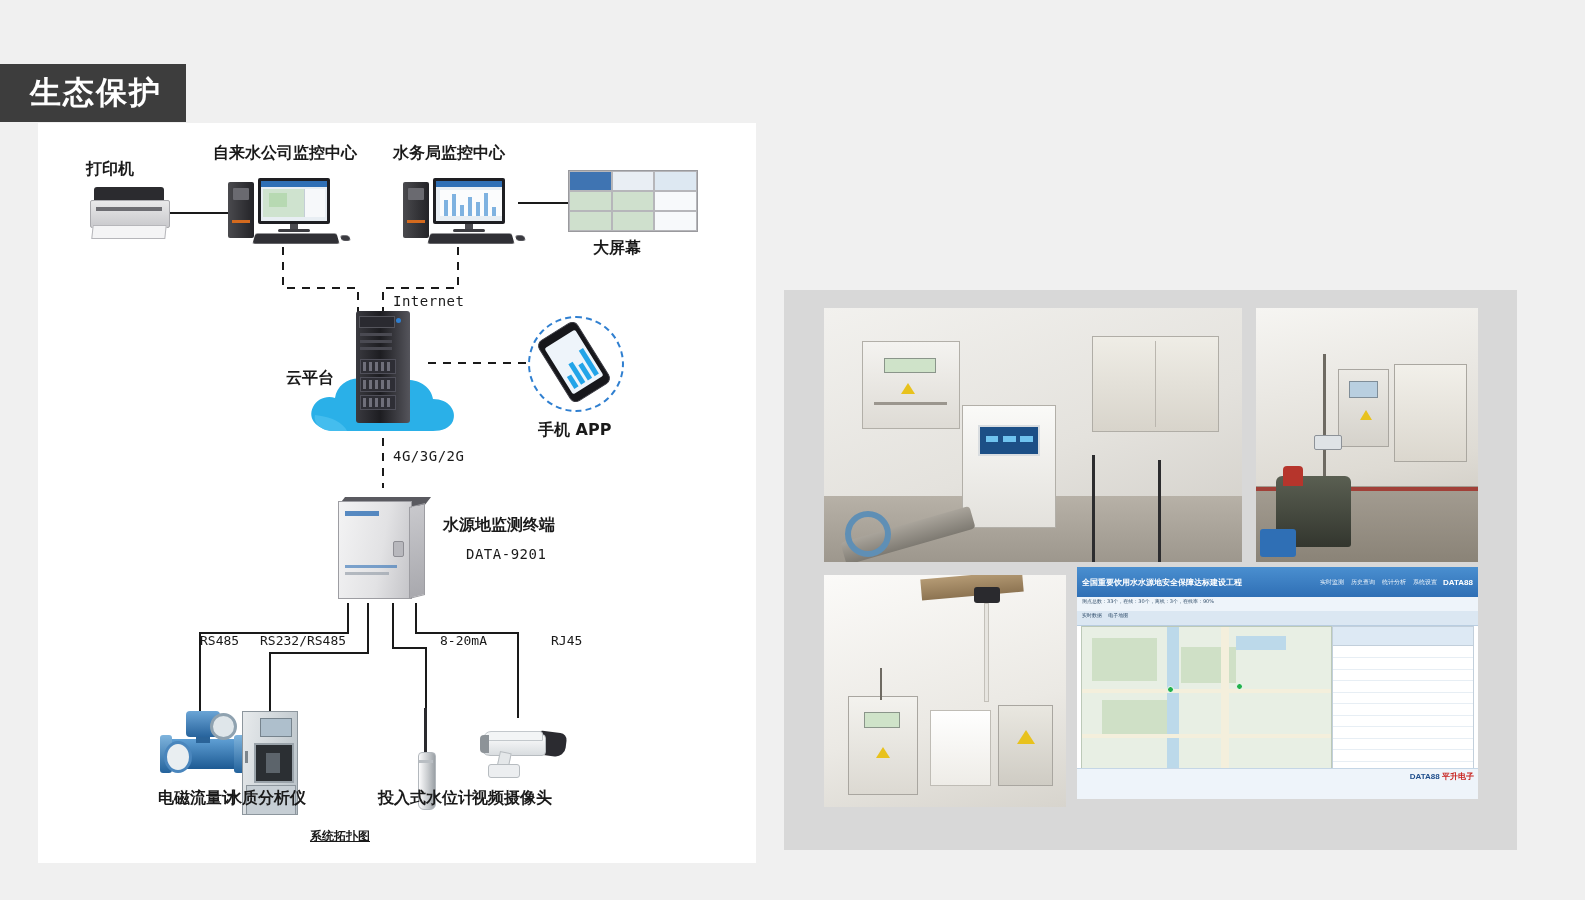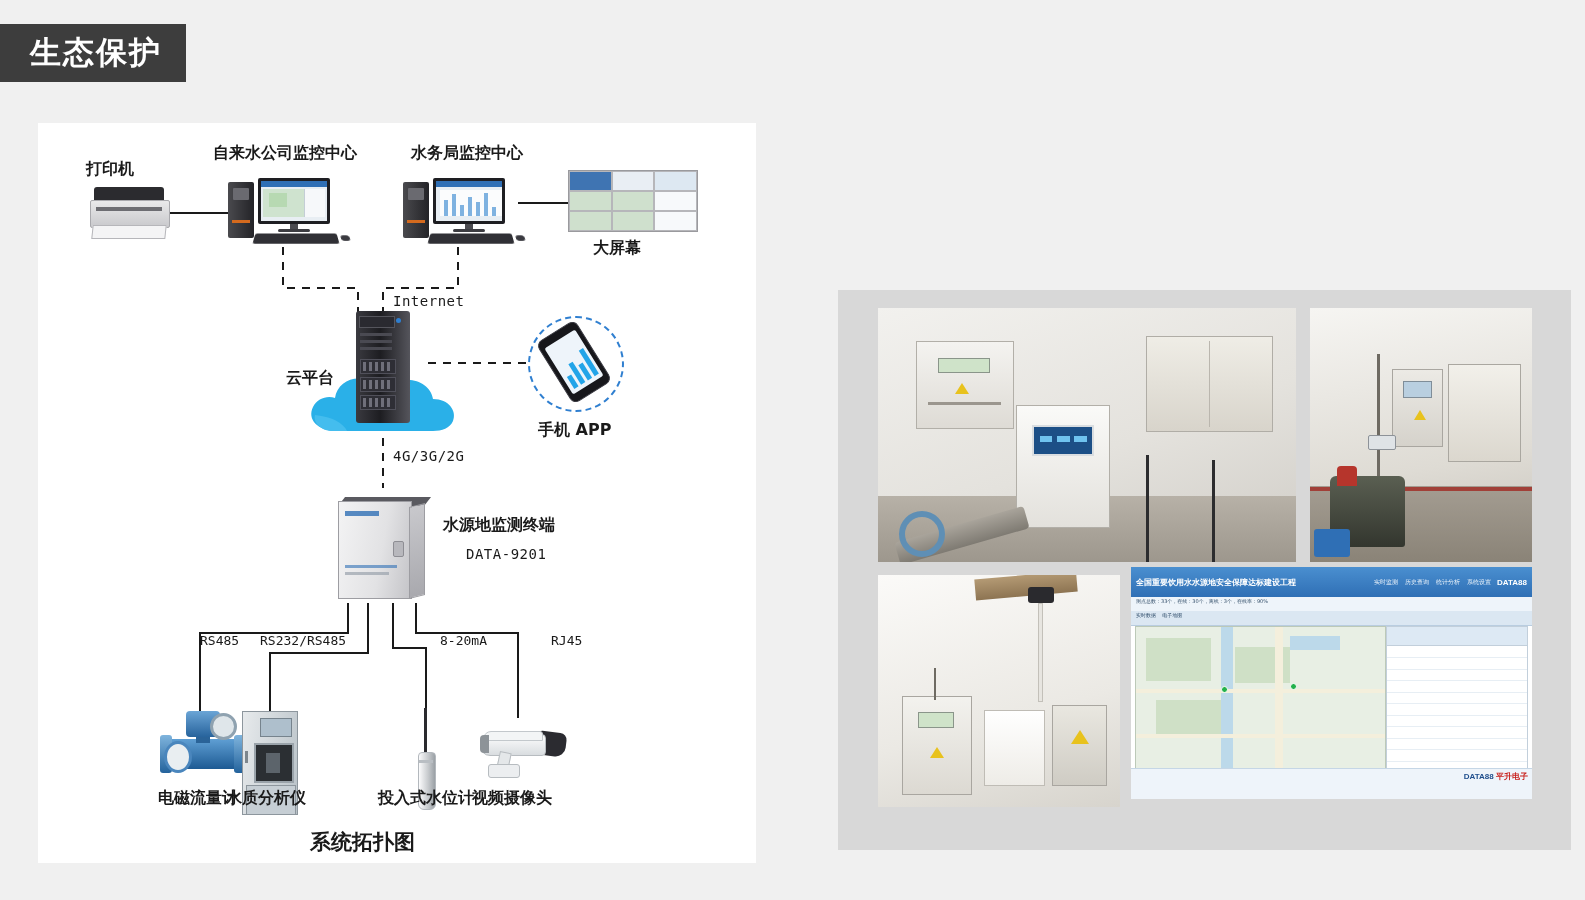--- a/index.html
+++ b/index.html
@@ -10,21 +10,21 @@
     font-family:"Liberation Sans","DejaVu Sans",sans-serif;
     overflow:hidden;position:relative;
   }
   .page{position:absolute;inset:0;}
 
   
   .hdr{position:absolute;left:0;top:24px;display:flex;align-items:stretch;}
   .hdr-tag{
     background:#3d3d3d;color:#fff;font-weight:bold;font-size:31px;
     letter-spacing:2px;padding:12px 24px 13px 30px;line-height:1.08;
-    display:flex;align-items:center;
+    display:flex;align-items:center;margin-top:40px;
   }
   .hdr-title{
     background:#0c54a0;color:#fff;font-weight:bold;font-size:33px;
     letter-spacing:2px;padding:12px 30px 13px 30px;line-height:1.08;
     margin-left:25px;display:flex;align-items:center;
   }
 
   
   .diagram-panel{
     position:absolute;left:38px;top:123px;width:718px;height:740px;
@@ -139,21 +139,21 @@
   .cam .foot{position:absolute;left:8px;top:36px;width:30px;height:12px;background:#eceef0;border:1px solid #b7bcc0;border-radius:3px;}
 
   
   .intro{
     position:absolute;left:855px;top:88px;width:705px;
     font-family:"DejaVu Sans","Liberation Sans",sans-serif;
     font-size:23px;line-height:44px;color:#262626;text-align:justify;
     text-indent:2em;
   }
   .gallery{
-    position:absolute;left:838px;top:290px;width:733px;height:560px;
+    position:absolute;left:784px;top:290px;width:733px;height:560px;
     background:#d8d8d8;
     text-decoration:underline;
   }
   .ph{position:absolute;background:#c3c8c9;overflow:hidden;}
   .cap{
     position:absolute;left:0;right:0;bottom:16px;text-align:center;
     font-family:"DejaVu Sans","Liberation Sans",sans-serif;
     font-size:21px;color:#1f1f1f;
   }
 
@@ -290,21 +290,21 @@
               <i style="left:36px;height:14px;"></i>
                 <i style="left:44px;height:23px;"></i>
               <i style="left:52px;height:9px;"></i>
             </div>
           </div>
         </div>
         <div class="pc-neck"></div>
         <div class="pc-base"></div>
         <div class="pc-kb"></div>
       </div>
-      <div class="dlabel cn-b" style="left:373px;top:20px;">水务局监控中心</div>
+      <div class="dlabel cn-b" style="left:355px;top:20px;">水务局监控中心</div>
 
       <div class="dev wall" style="left:530px;top:47px;">
         <span class="w0"></span>
         <span class="w1"></span>
         <span class="w2"></span>
         <span class="wg"></span>
         <span class="wg"></span>
         <span class="wt"></span>
         <span class="wg"></span>
         <span class="wg"></span>
@@ -412,21 +412,21 @@
       <div class="cam" style="position:absolute;left:442px;top:605px;">
         <div class="tail"></div>
         <div class="body"></div>
         <div class="sun"></div>
         <div class="lens"></div>
         <div class="mount"></div>
         <div class="foot"></div>
       </div>
       <div class="dlabel cn-b" style="left:434px;top:665px;">视频摄像头</div>
 
-      <div class="dlabel cn-b" style="left:272px;top:705px;font-size:21px;">系统拓扑图</div>
+      <div class="dlabel cn-b" style="left:272px;top:705px;font-size:12px;text-decoration:underline;">系统拓扑图</div>
     </div>
   </div>
 
 
   <div class="gallery">
 
     <div class="ph p1" style="left:40px;top:18px;width:418px;height:254px;">
       <div class="wall1"></div>
       <div class="floor"></div>
       <div class="boxR"></div>

